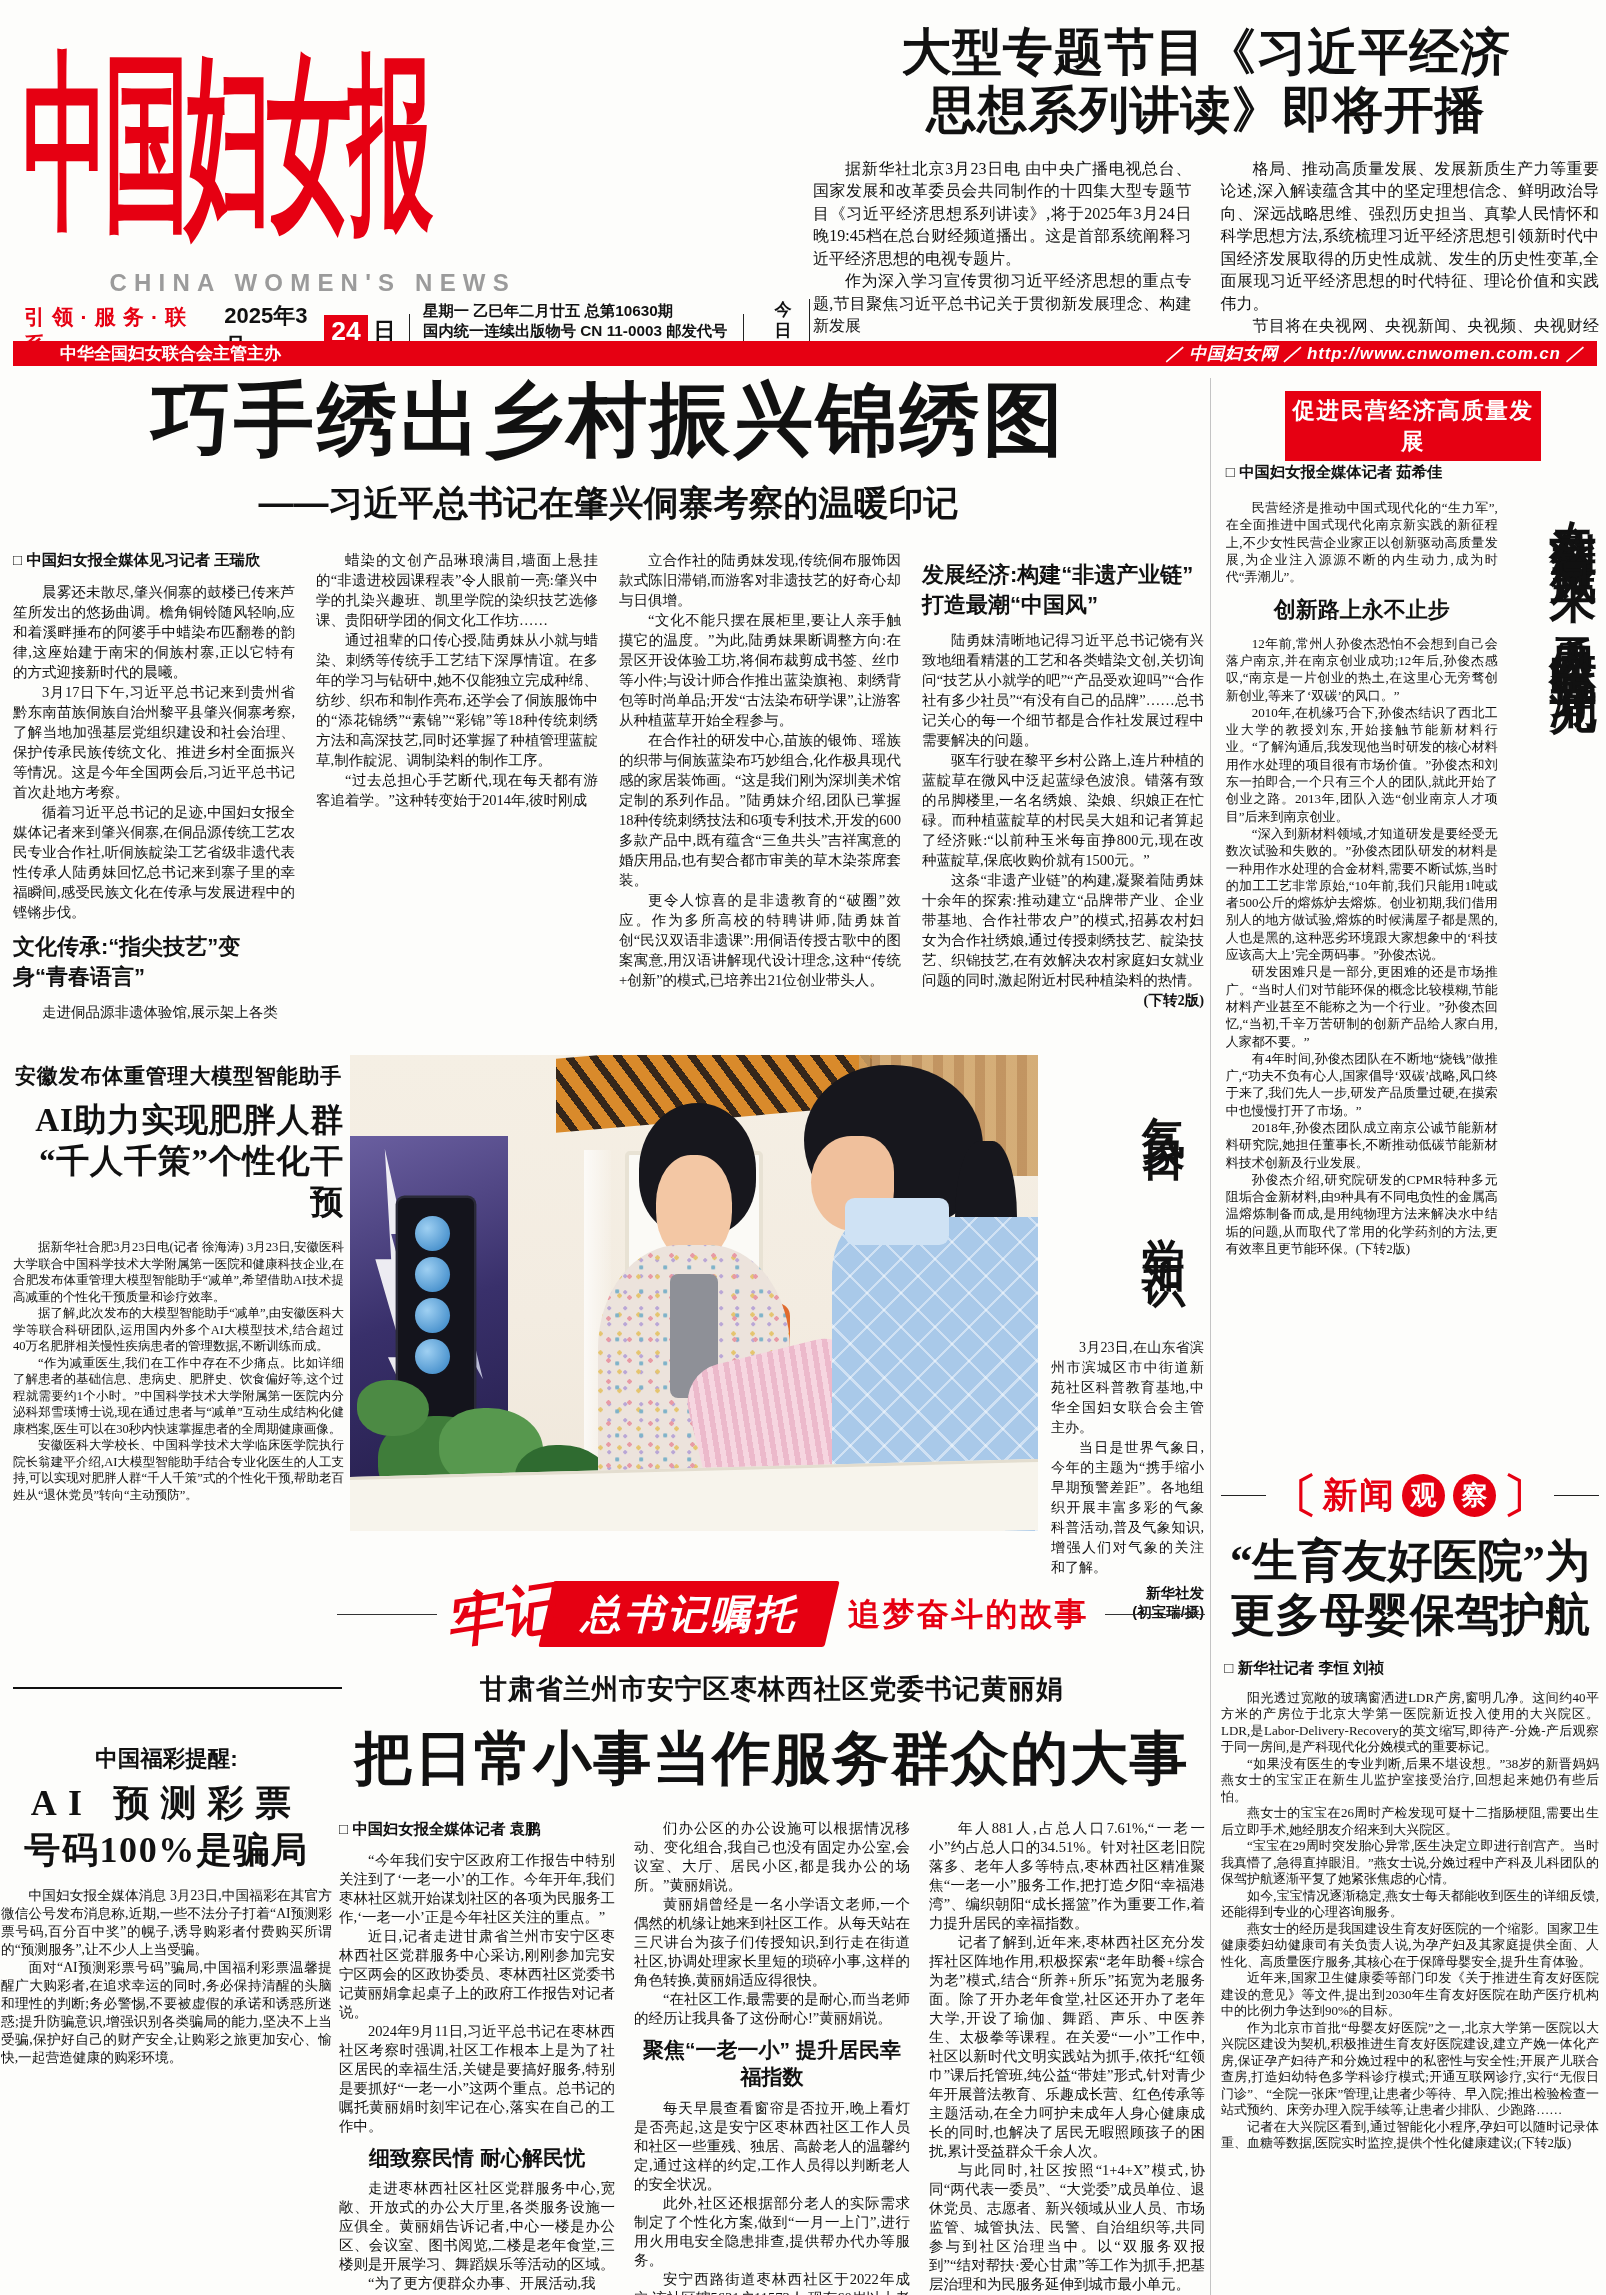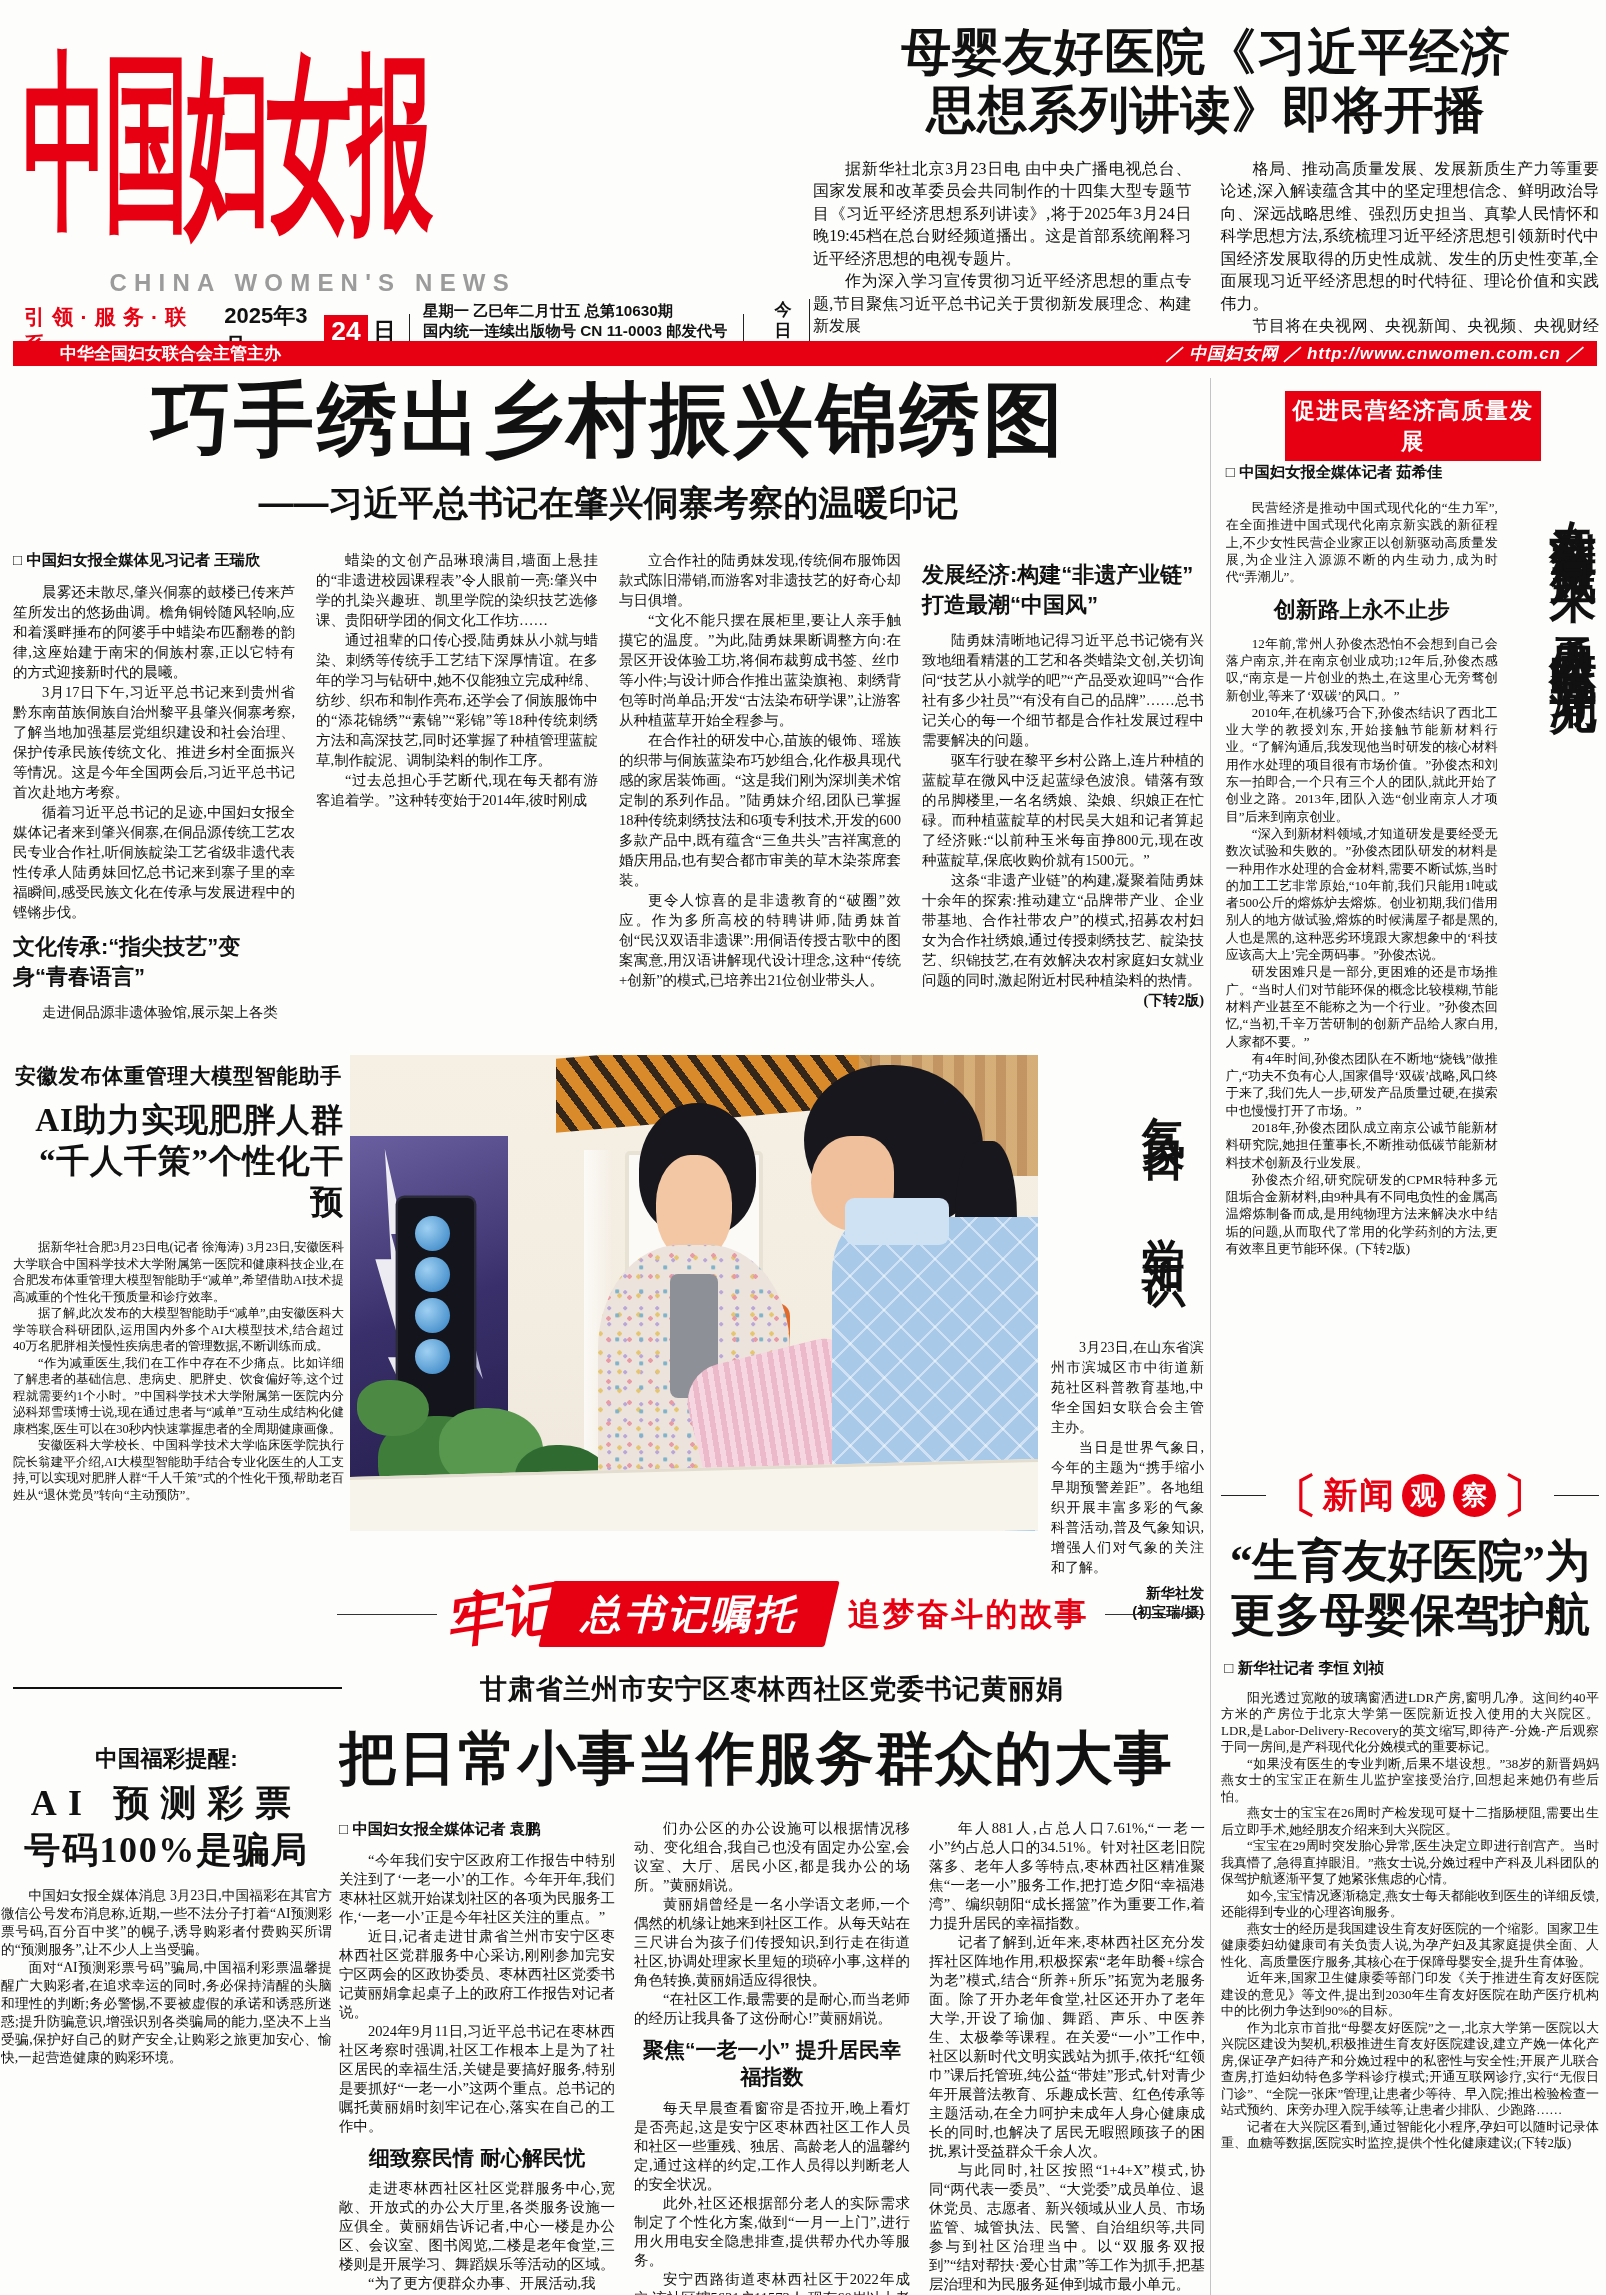--- a/index.html
+++ b/index.html
@@ -139,21 +139,21 @@
   .lottery { position:absolute; left:1px; top:1710px; width:331px; height:586px; overflow:hidden;margin-top:33px; }
   .lot-kicker { text-align:center; font-size:22.5px; font-weight:900; }
   .lot-head { font-family:"Liberation Serif", serif; font-weight:900; font-size:36px;
               text-align:center; line-height:1.3; margin-top:6.4px; letter-spacing:1.6px; }
   .lot-body { margin-top:13px; }
   .lot-body .ap { font-size:13.7px; line-height:18px; }
 
   
   .bottom { position:absolute; left:339px; top:1671px; width:866px; height:624px; overflow:hidden; }
   .bt-kicker { text-align:center; font-size:27px; font-weight:900; letter-spacing:0.8px; }
-  .bt-head { text-align:left; font-size:58px; font-weight:900; letter-spacing:1.6px; margin-top:13px; }
+  .bt-head { text-align:center; font-size:58px; font-weight:900; letter-spacing:1.6px; margin-top:13px; }
   .bt-cols { display:flex; gap:19px; margin-top:21px; height:482px; overflow:hidden; }
   .bcol { flex:1; }
   .bp { font-family:"Liberation Serif", serif; font-size:14.5px; line-height:19px;
         text-align:justify; text-indent:2em; }
   .bt-subhead { font-size:21px; font-weight:900; text-align:center; margin:8px 0; line-height:1.3; }
 
   
   .observe { position:absolute; left:1221px; top:1472px; width:378px; height:824px; overflow:hidden; }
   .obs-header { display:flex; align-items:center; gap:4.8px; }
   .obs-line { flex:1; height:1.6px; background:#222; }
@@ -192,21 +192,21 @@
       <span class="vsep"></span>
       <span class="today">
         <div>今日</div>
         <div>8版</div>
       </span>
     </div>
   </div>
 
   <div class="topright">
     <div class="tr-head">
-      <div>母婴友好医院《习近平经济</div>
+      <div>大型专题节目《习近平经济</div>
       <div>思想系列讲读》即将开播</div>
     </div>
     <div class="tr-cols">
       <div class="tr-col">
         <p class="bodyp">据新华社北京3月23日电 由中央广播电视总台、国家发展和改革委员会共同制作的十四集大型专题节目《习近平经济思想系列讲读》,将于2025年3月24日晚19:45档在总台财经频道播出。这是首部系统阐释习近平经济思想的电视专题片。</p>
         <p class="bodyp">作为深入学习宣传贯彻习近平经济思想的重点专题,节目聚焦习近平总书记关于贯彻新发展理念、构建新发展</p>
       </div>
       <div class="tr-col">
         <p class="bodyp">格局、推动高质量发展、发展新质生产力等重要论述,深入解读蕴含其中的坚定理想信念、鲜明政治导向、深远战略思维、强烈历史担当、真挚人民情怀和科学思想方法,系统梳理习近平经济思想引领新时代中国经济发展取得的历史性成就、发生的历史性变革,全面展现习近平经济思想的时代特征、理论价值和实践伟力。</p>
         <p class="bodyp">节目将在央视网、央视新闻、央视频、央视财经同步播出。</p>

